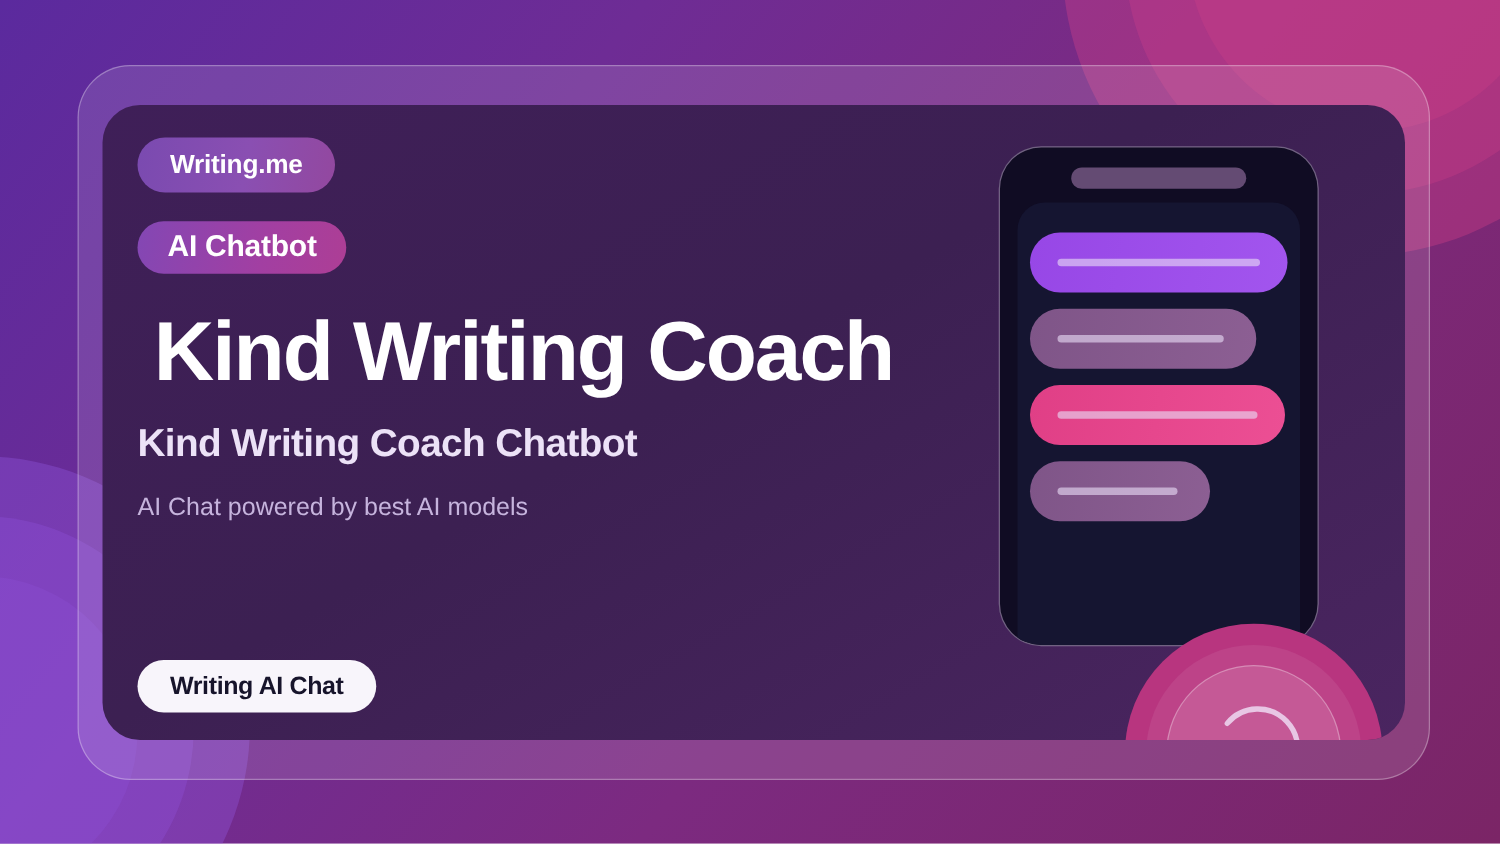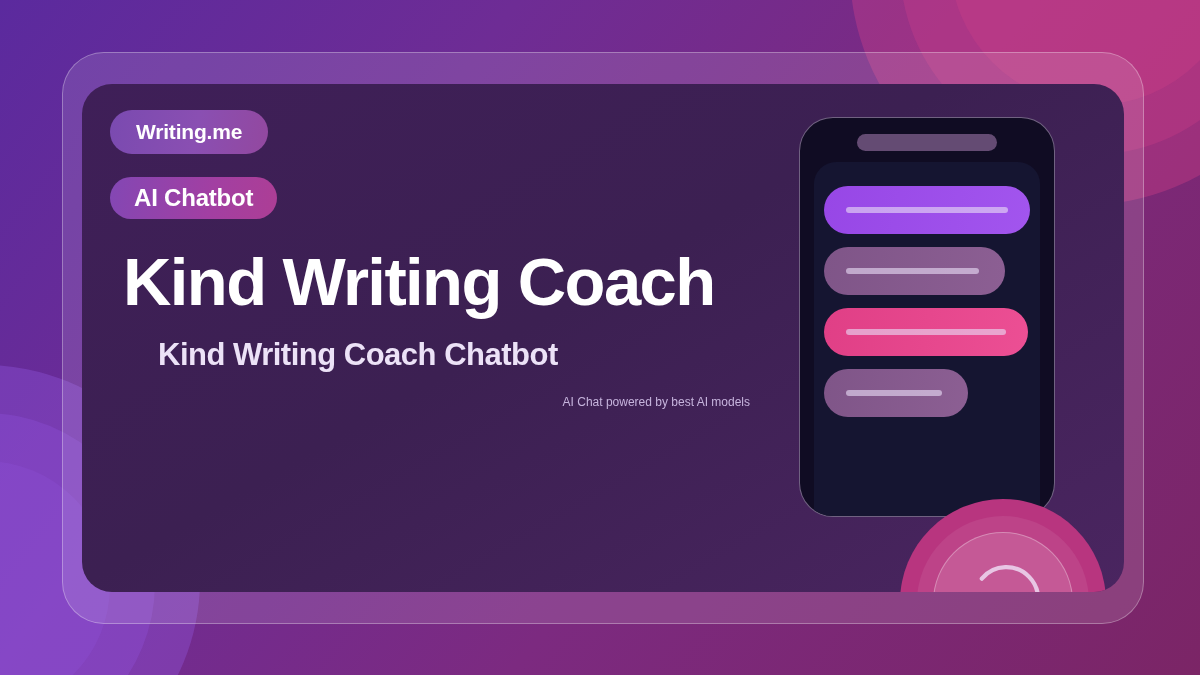--- a/index.html
+++ b/index.html
@@ -88,28 +88,26 @@
     color:#ffffff;
     white-space:nowrap;
     margin-left:13px;
   }
   .h2 {
     margin-top:22px;
     font-size:31px; font-weight:bold;
     letter-spacing:-0.5px;
     color:#ece2f7;
     white-space:nowrap;
-    margin-left:48px;
   }
   .sub1 {
     margin-top:22px;
-    font-size:12px; font-weight:normal;
+    font-size:20px; font-weight:normal;
     color:#c6b4dd;
     white-space:nowrap;
-    text-align:right;
   }
   .sub2 {
     margin-top:20px;
     font-size:16px; font-weight:normal;
     color:#bda8d4;
     white-space:nowrap;
   }
 
   .cta {
     position:absolute;
@@ -221,20 +219,21 @@
       <div class="pill pill-tag">AI Chatbot</div>
 
       <div class="h1">Kind Writing Coach</div>
 
       <div class="h2">Kind Writing Coach Chatbot</div>
 
       <div class="sub1">AI Chat powered by best AI models</div>
 
     </div>
 
+    <div class="cta">Writing AI Chat</div>
 
     <div class="phone">
       <div class="phone-topbar"></div>
       <div class="screen">
         <div class="bubbles">
           <div class="bubble b-purple">
             <div class="line"></div>
           </div>
           <div class="bubble b-muted">
             <div class="line"></div>

